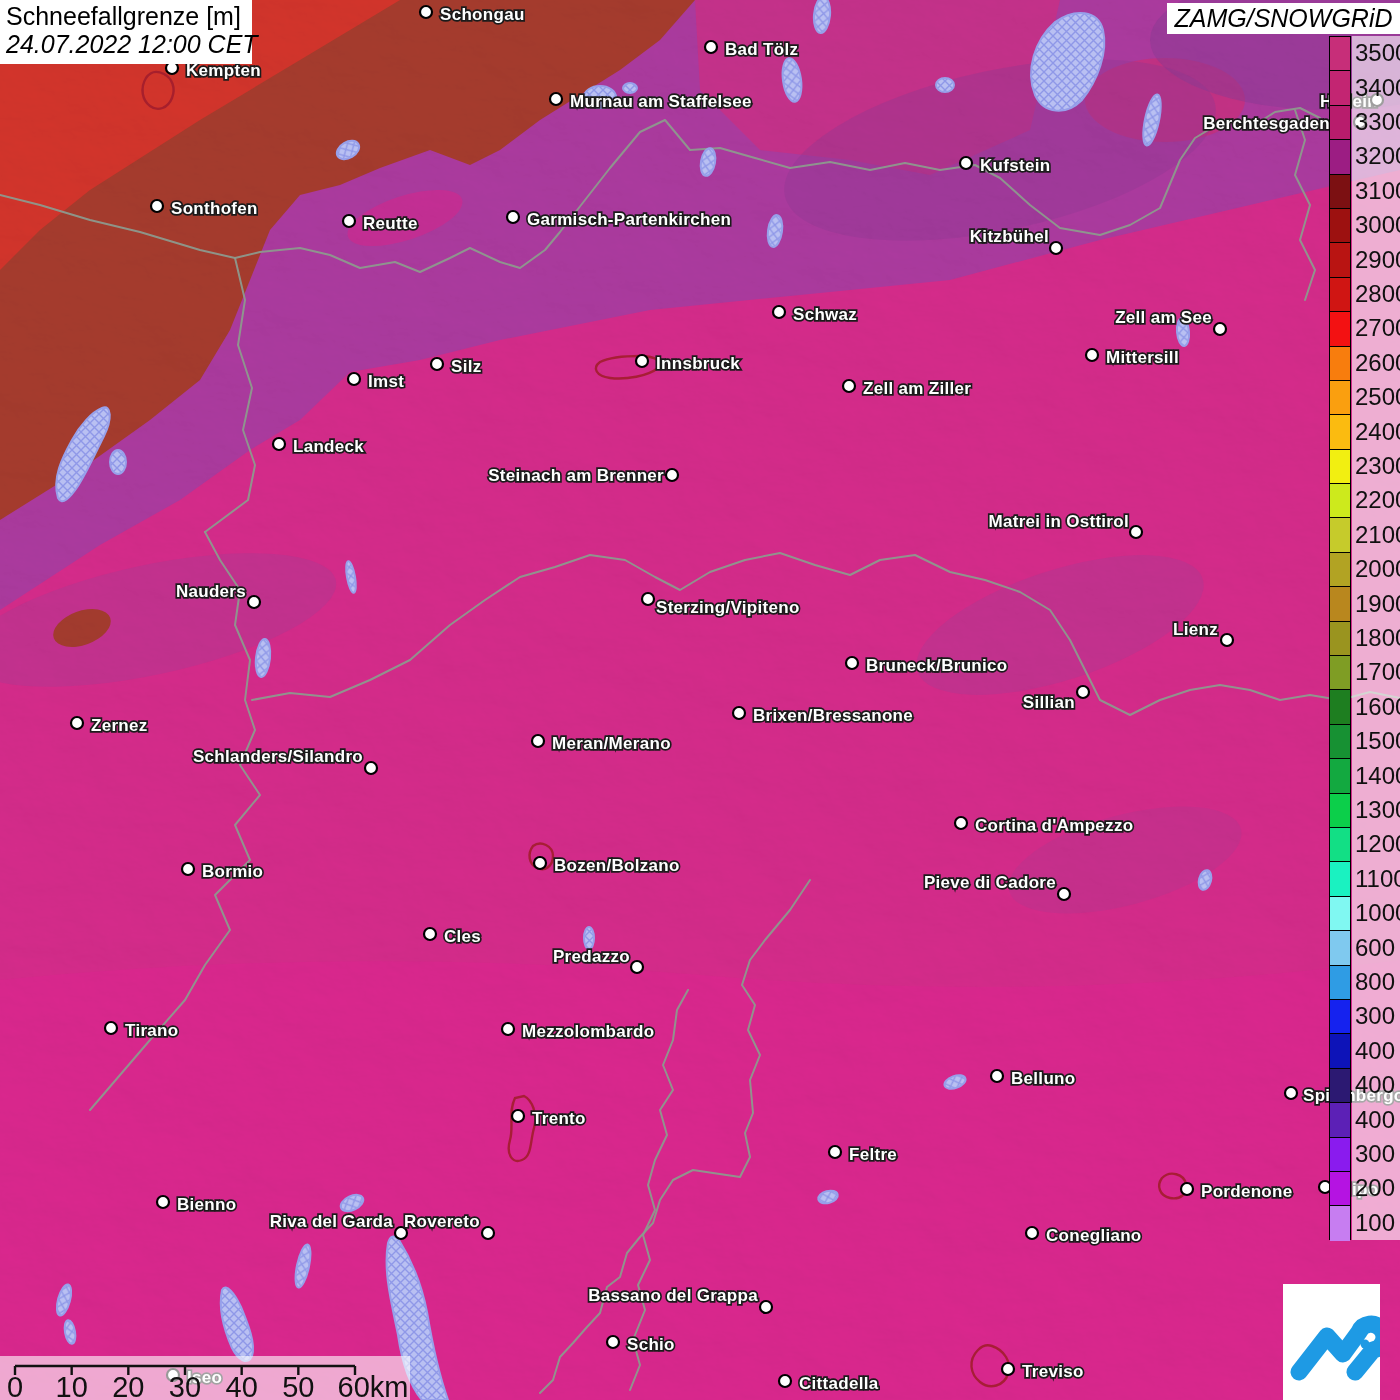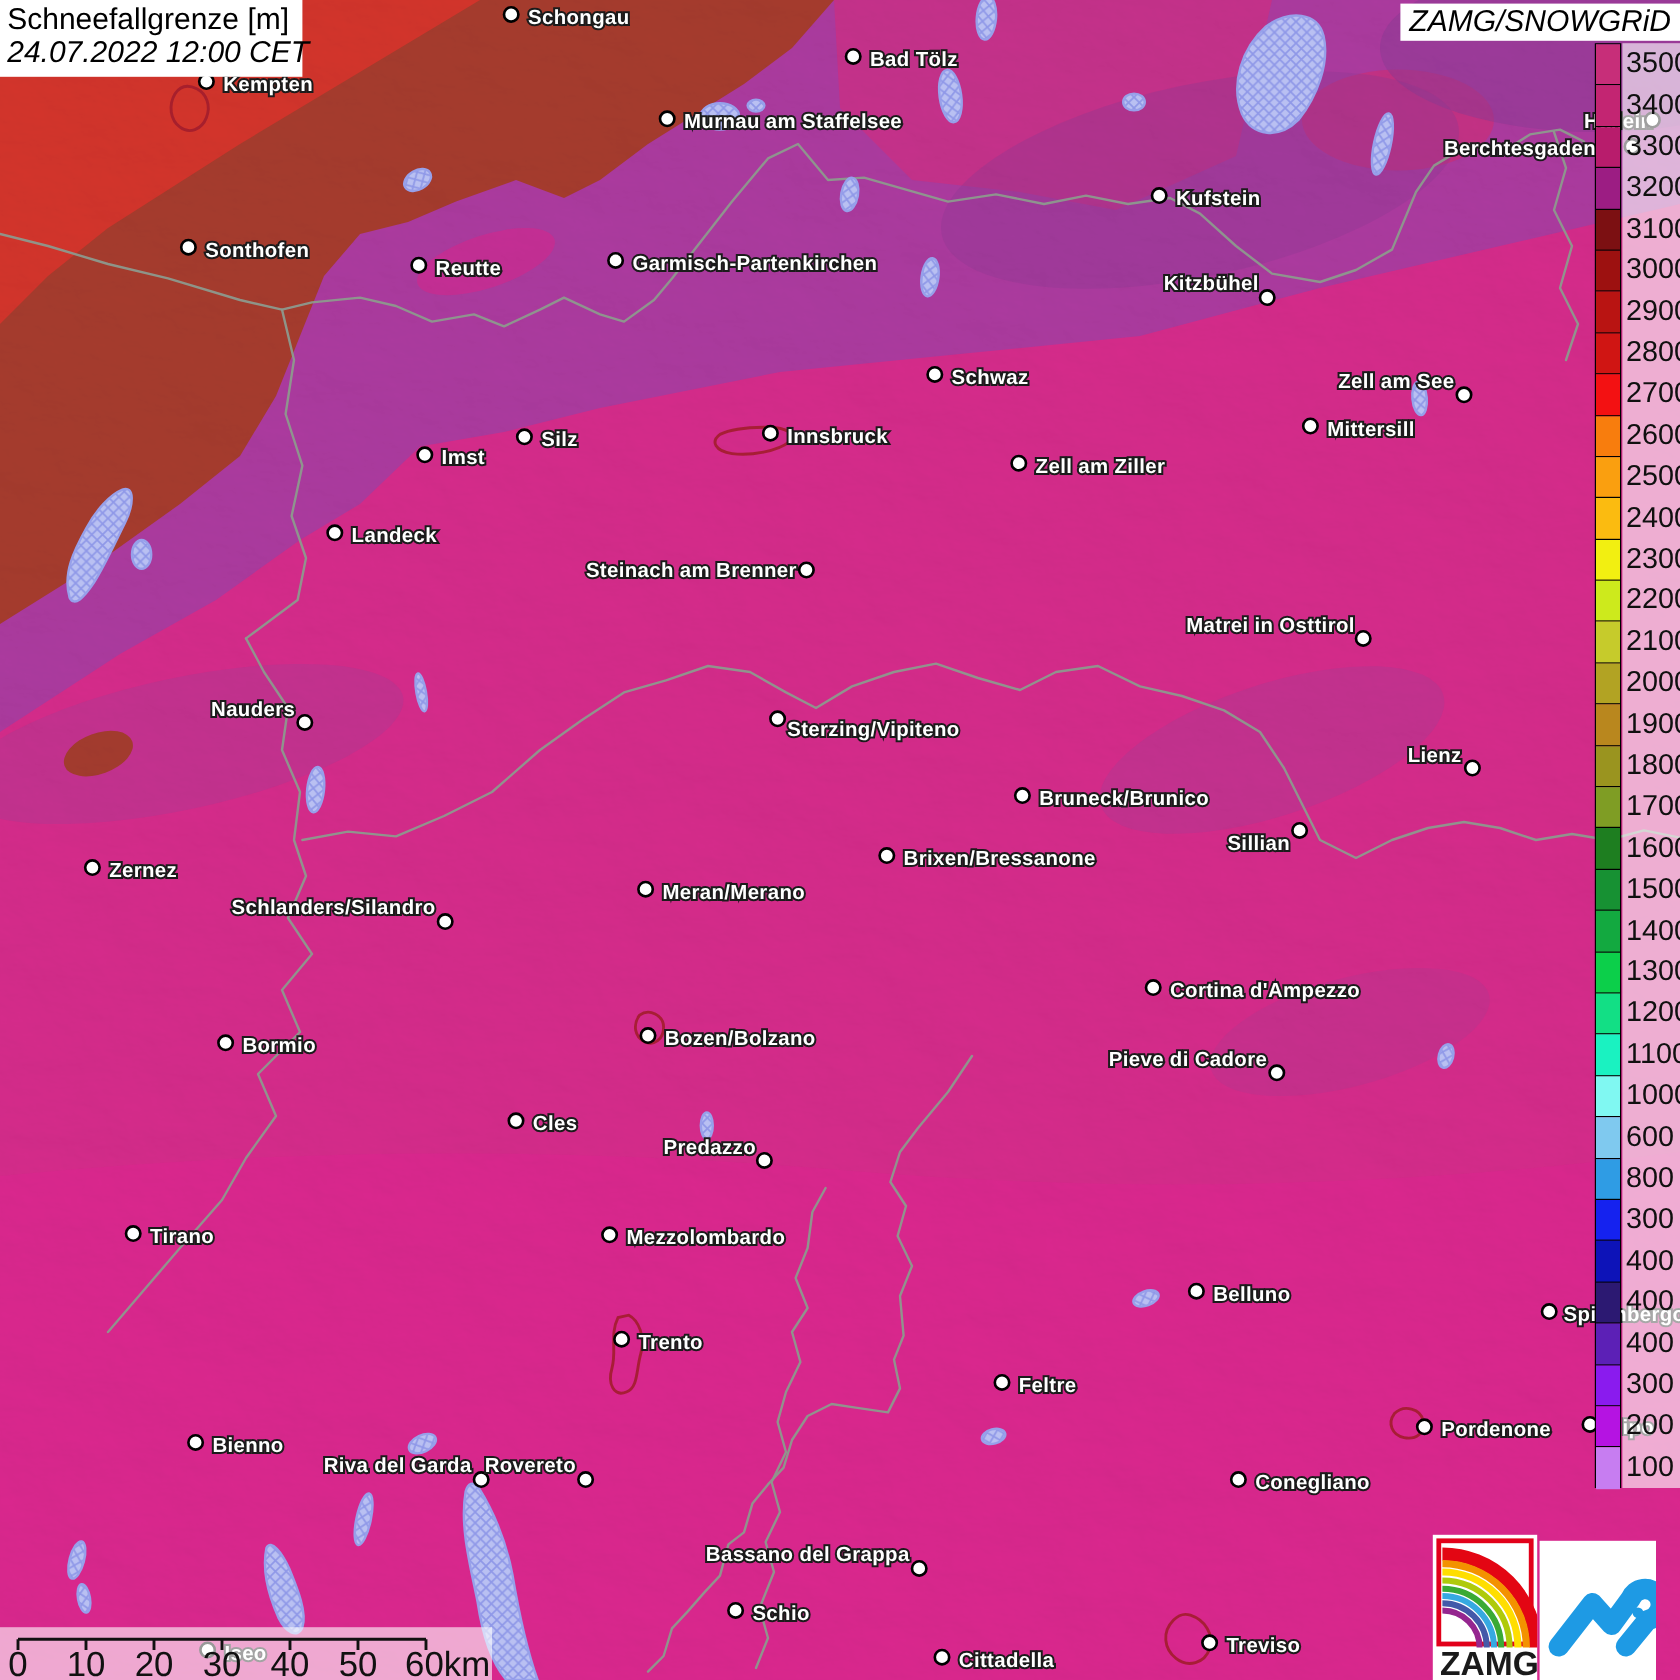--- a/index.html
+++ b/index.html
@@ -339,36 +339,20 @@
         <text x="184.998" y="41" class="sb-num">30</text>
         <line x1="241.664" y1="10" x2="241.664" y2="19" class="sb-line"></line>
         <text x="241.664" y="41" class="sb-num">40</text>
         <line x1="298.33" y1="10" x2="298.33" y2="19" class="sb-line"></line>
         <text x="298.33" y="41" class="sb-num">50</text>
         <line x1="354.996" y1="10" x2="354.996" y2="19" class="sb-line"></line>
         <text x="372.996" y="41" class="sb-num">60km</text>
       </svg>
   </div>
 
-  <div id="zamg-logo">
-    <svg width="87" height="121" viewBox="0 0 87 121">
-      <rect x="5" y="5" width="77" height="86" fill="none" stroke="#e2001a" stroke-width="4"></rect>
-      <g fill="none">
-        <path d="M8,16 A78,78 0 0 1 86,94" stroke="#e30613" stroke-width="11"></path>
-        <path d="M8,24 A70,70 0 0 1 78,94" stroke="#f39200" stroke-width="6"></path>
-        <path d="M8,31 A63,63 0 0 1 71,94" stroke="#ffde00" stroke-width="6"></path>
-        <path d="M8,38 A56,56 0 0 1 64,94" stroke="#afca0b" stroke-width="5"></path>
-        <path d="M8,45 A49,49 0 0 1 57,94" stroke="#3aaa35" stroke-width="5"></path>
-        <path d="M8,51 A43,43 0 0 1 51,94" stroke="#36a9e1" stroke-width="5"></path>
-        <path d="M8,57 A37,37 0 0 1 45,94" stroke="#4359a9" stroke-width="5"></path>
-        <path d="M8,63 A31,31 0 0 1 39,94" stroke="#95268f" stroke-width="5"></path>
-      </g>
-      <text x="6" y="117" font-family="Liberation Sans, sans-serif" font-size="28" font-weight="bold" fill="#1a1a1a">ZAMG</text>
-    </svg>
-  </div>
   <div id="snowgrid-logo">
     <svg width="97" height="116" viewBox="0 0 97 116">
       <path d="M16,88 L44,52 L60,70 L76,48 A13,13 0 1 1 90,66 L72,88" fill="none" stroke="#1e9ae4" stroke-width="17" stroke-linecap="round" stroke-linejoin="round"></path>
       <circle cx="82" cy="60" r="4.5" fill="#1e9ae4"></circle>
     </svg>
   </div>
 
 </div>
 
 </body></html>

